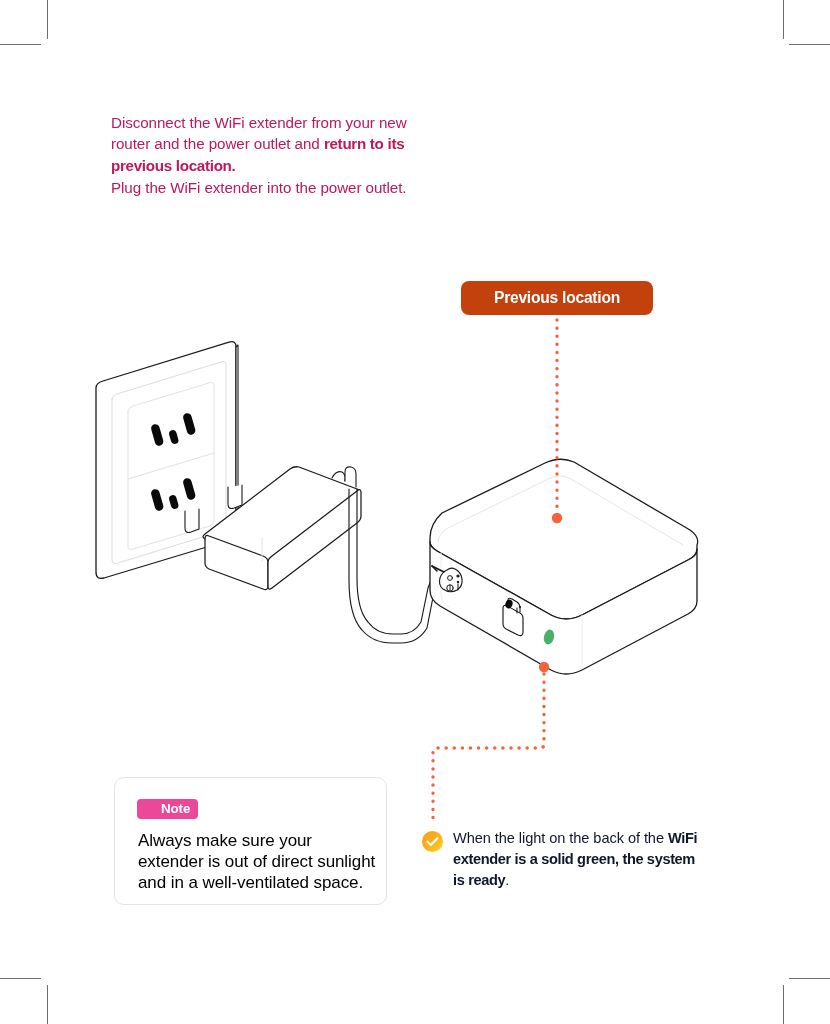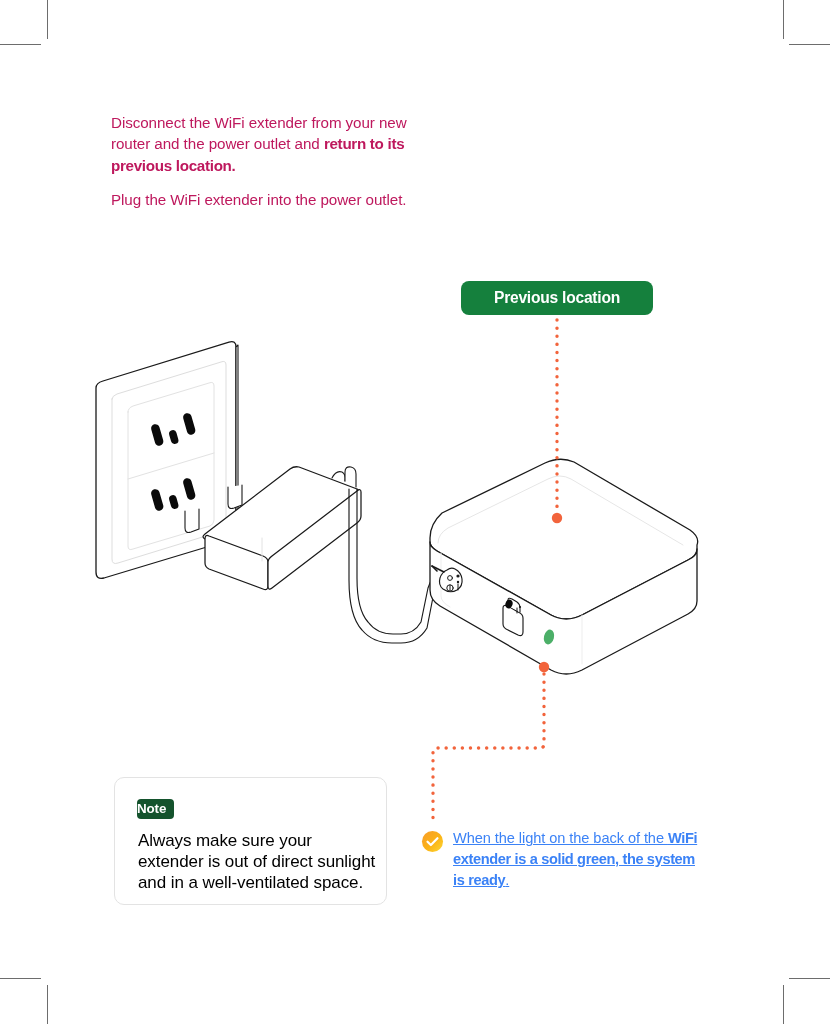--- a/index.html
+++ b/index.html
@@ -40,31 +40,31 @@
     top: 112px;
     width: 336px;
   }
   .instr-para {
     font-size: 15.2px;
     line-height: 21.3px;
     color: #be185d;
     letter-spacing: -0.005em;
     margin: 0;
   }
-  .instr-para.second { margin-top: 13px; }
+  .instr-para.second { margin-top: 1px; }
   .instr-para b { font-weight: 700; letter-spacing: -0.02em; }
 
   
   .badge-prev {
     position: absolute;
     left: 461px;
     top: 281px;
     width: 192px;
     height: 34px;
-    background: #15803d;
+    background: #c2410c;
     border-radius: 8px;
     display: flex;
     align-items: center;
     justify-content: center;
   }
   .badge-prev span {
     color: #ffffff;
     font-size: 15.6px;
     font-weight: 700;
     letter-spacing: -0.015em;
@@ -89,24 +89,24 @@
     height: 128px;
     box-sizing: border-box;
     border: 1px solid #e3e3e3;
     border-radius: 10px;
     background: #ffffff;
   }
   .note-tag {
     position: absolute;
     left: 22px;
     top: 21px;
-    background: #14532d;
+    background: #ec4899;
     color: #ffffff;
     border-radius: 4px;
-    padding: 3px 8px 4px 0;
+    padding: 3px 8px 4px 24px;
     font-size: 13.4px;
     font-weight: 600;
     letter-spacing: -0.01em;
     line-height: 1;
   }
   .note-body {
     position: absolute;
     left: 23px;
     top: 52px;
     width: 240px;
@@ -128,23 +128,22 @@
   }
   .check-icon {
     flex: 0 0 auto;
     width: 23px;
     height: 23px;
     margin-top: 2px;
   }
   .check-text {
     font-size: 14.6px;
     line-height: 21px;
-    color: #3b82f6;
+    color: #0f172a;
     letter-spacing: -0.005em;
-    text-decoration: underline;
   }
   .check-text b { font-weight: 700; letter-spacing: -0.025em; }
 </style>
 </head>
 <body>
 
 <div class="crop-mark crop-v cm-tl-v"></div>
 <div class="crop-mark crop-h cm-tl-h"></div>
 <div class="crop-mark crop-v cm-tr-v"></div>
 <div class="crop-mark crop-h cm-tr-h"></div>

